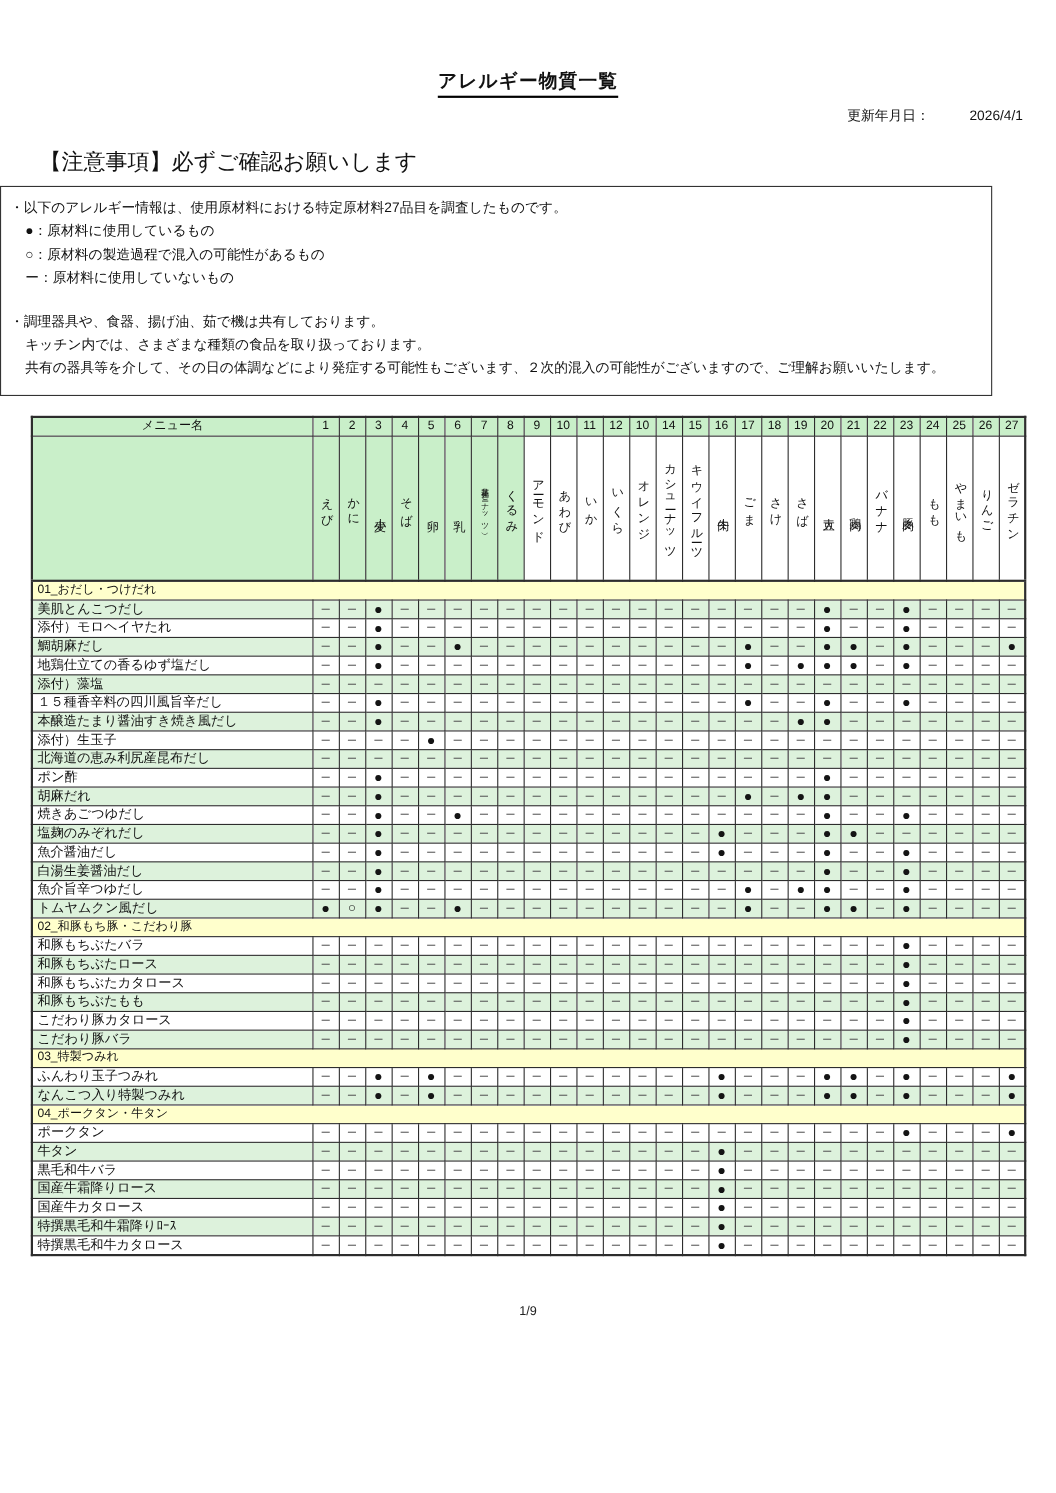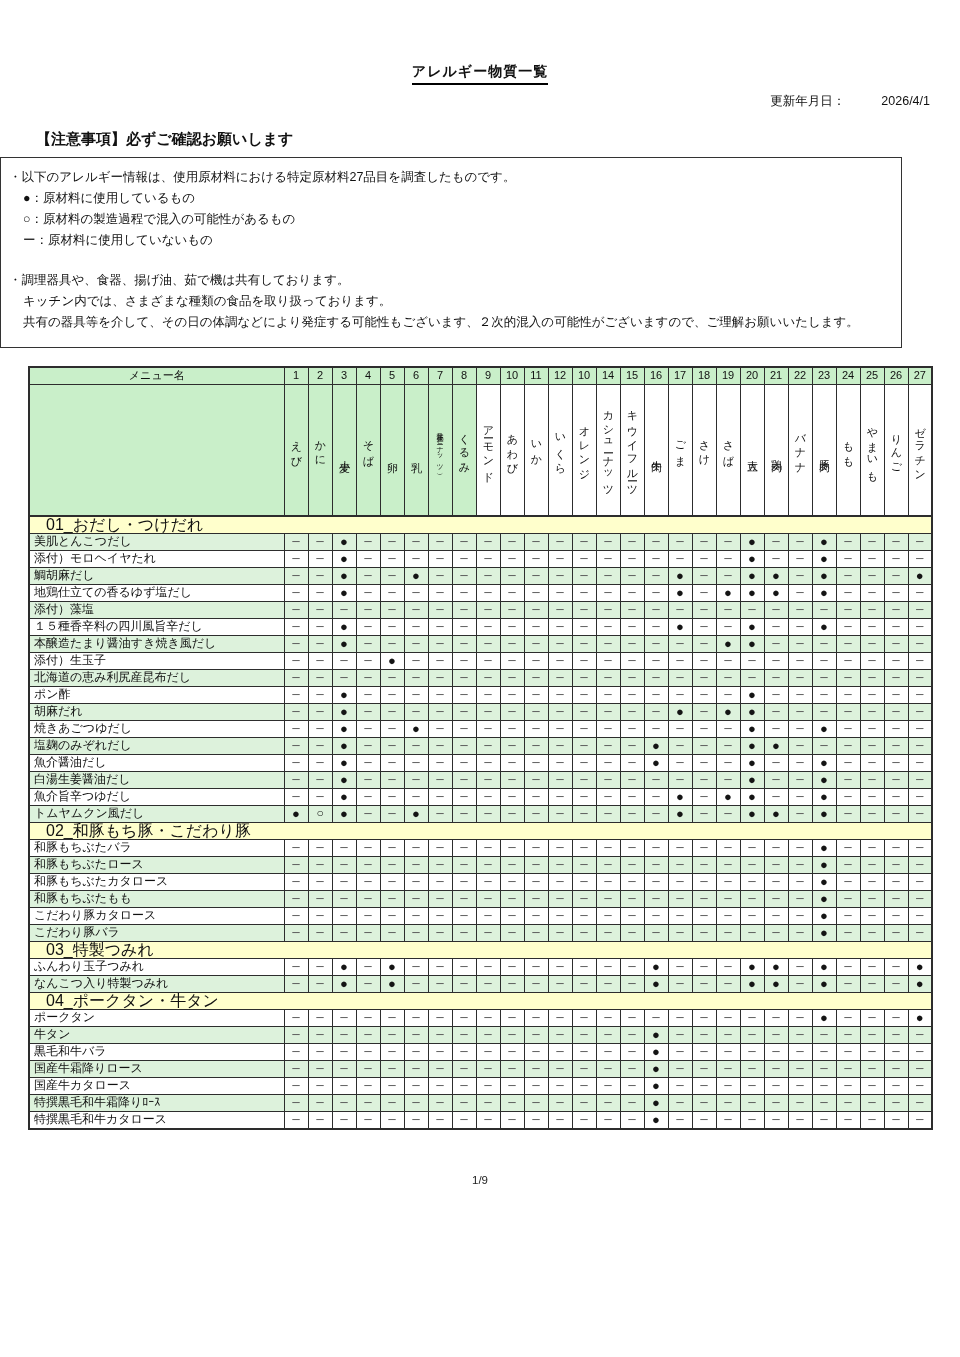--- a/index.html
+++ b/index.html
@@ -8,27 +8,27 @@
     --section-yellow:#ffffcc;
     --border-dark:#2d2d2d;
     --dash-gray:#555555;
   }
   *{box-sizing:border-box;}
   html,body{margin:0;padding:0;background:#ffffff;}
   body{font-family:"Liberation Sans","DejaVu Sans",sans-serif;color:#111;}
   .page{width:960px;height:1357px;position:relative;background:#fff;overflow:hidden;}
 
   .title-wrap{text-align:center;padding-top:62px;}
-  .doc-title{display:inline-block;font-size:14px;font-weight:bold;letter-spacing:1px;
+  .doc-title{display:inline-block;font-size:17px;font-weight:bold;letter-spacing:1px;
     border-bottom:2.5px solid #000;padding-bottom:2px;}
 
   .date-row{width:902px;margin:8px auto 0 28px;text-align:right;font-size:12.5px;}
   .date-row .lbl{margin-right:36px;}
 
-  .notice-heading{margin:20px 0 8px 36px;font-size:15px;font-weight:bold;}
+  .notice-heading{margin:20px 0 8px 36px;font-size:20px;font-weight:normal;}
 
   .notes-box{width:902px;border:1.5px solid #333;padding:9px 10px 14px 8px;
     font-size:12.5px;}
   .note-line{line-height:21px;white-space:pre-wrap;}
   .note-line.indent{padding-left:14px;}
   .note-group{margin:0;}
   .note-group + .note-group{margin-top:19px;}
 
   table.allergen{border-collapse:collapse;table-layout:fixed;margin:18px 0 0 28px;
     border:2px solid var(--border-dark);}
@@ -42,22 +42,22 @@
   th.menu-head{text-align:left;padding-left:4px;font-size:12px;}
   tr.name-row th{height:132px;vertical-align:middle;text-align:center;background:#fff;
     font-weight:normal;}
   tr.name-row th.hl{background:var(--header-green);}
   tr.name-row th.blank{background:var(--header-green);}
   tr.name-row{border-bottom:2px solid var(--border-dark);}
   .vtext{display:inline-block;writing-mode:vertical-rl;text-orientation:upright;
     font-size:11px;line-height:1;letter-spacing:2px;}
   .vtext.small{font-size:7px;letter-spacing:1px;}
 
-  tr.section-row td{height:17px;background:var(--section-yellow);font-size:16px;
-    line-height:15px;padding-left:16px;font-weight:normal;margin-top:47px;}
+  tr.section-row td{height:17px;background:var(--section-yellow);font-size:11px;
+    line-height:15px;padding-left:4px;font-weight:normal;margin-top:47px;}
   tr.data-row td{height:17px;font-size:12px;line-height:15px;}
   tr.data-row td.name{padding-left:4px;white-space:nowrap;}
   tr.data-row.green td{background:var(--row-green);}
   td.mark{text-align:center;vertical-align:middle;}
   .mk-d{color:var(--dash-gray);font-size:9px;}
   .mk-b{font-size:13px;color:#141414;}
   .mk-o{font-size:12px;color:#141414;font-weight:bold;}
 
   .page-num{margin-top:44px;text-align:center;font-size:11.5px;color:#222;}
 </style>

